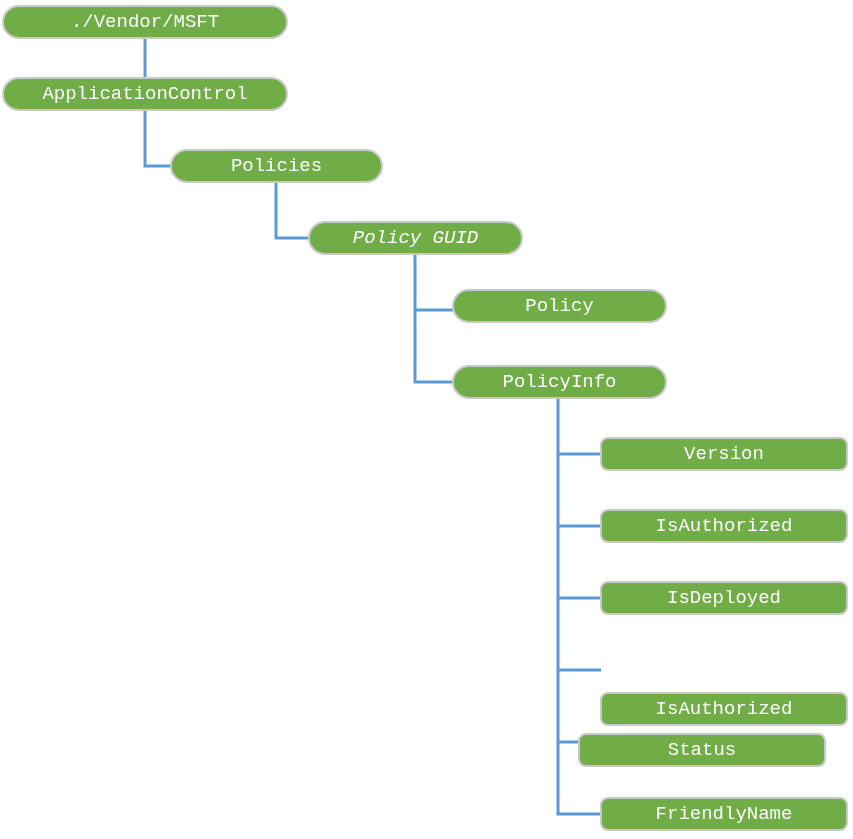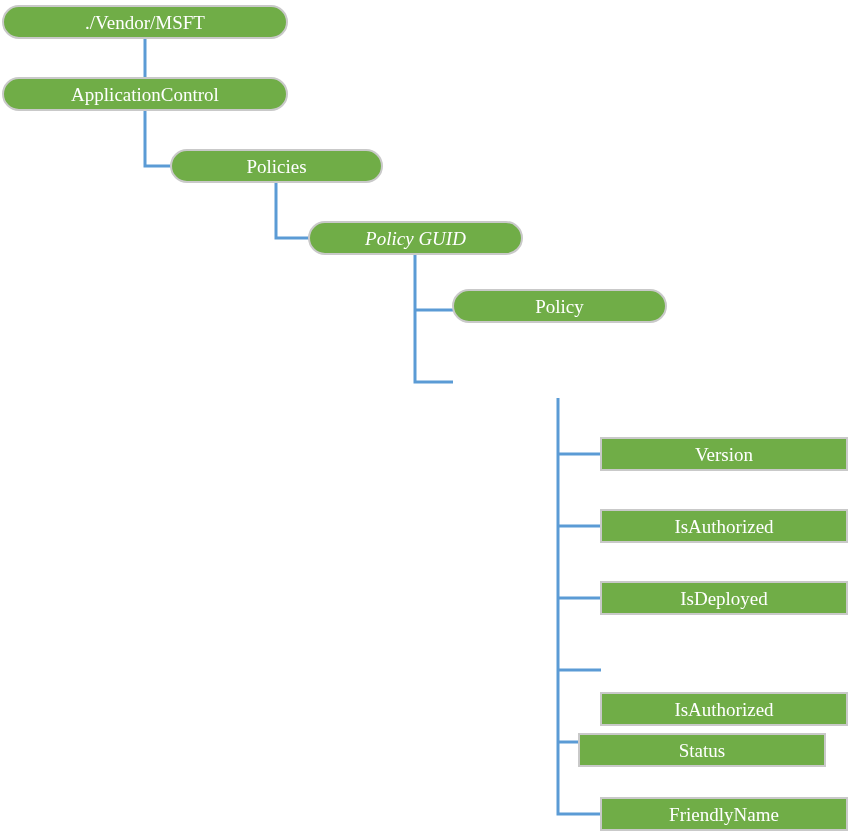--- a/index.html
+++ b/index.html
@@ -5,21 +5,21 @@
   html, body {
     margin: 0;
     padding: 0;
     background: #ffffff;
   }
   .canvas {
     position: relative;
     width: 853px;
     height: 839px;
     background: var(--background, #ffffff);
-    font-family: Liberation Serif, serif;
+    font-family: Liberation Mono, monospace;
     overflow: hidden;
   }
   svg.connectors {
     position: absolute;
     left: 0;
     top: 0;
     width: 853px;
     height: 839px;
   }
   .connector-path {
@@ -35,21 +35,21 @@
     align-items: center;
     justify-content: center;
     background: var(--node-fill, #70AD47);
     border: 2px solid var(--node-border, #C9C9C9);
     color: var(--node-text, #ffffff);
     font-size: 19px;
     line-height: 1;
     white-space: nowrap;
   }
   .pill { border-radius: 17px; }
-  .leaf { border-radius: 0; }
+  .leaf { border-radius: 8px; }
   .italic { font-style: italic; }
 
   
   .n-vendor   { left: 2px;   top: 5px;   width: 286px; }
   .n-appctrl  { left: 2px;   top: 77px;  width: 286px; }
   .n-policies { left: 170px; top: 149px; width: 213px; }
   .n-guid     { left: 308px; top: 221px; width: 215px; }
   .n-policy   { left: 452px; top: 289px; width: 215px; }
   .n-pinfo    { left: 452px; top: 365px; width: 215px; }
   .n-version  { left: 600px; top: 437px; width: 248px; }
@@ -70,20 +70,21 @@
     <path class="connector-path" d="M276 182 V238 H309"></path>
     <path class="connector-path" d="M415 254 V382 H453 M415 310 H453"></path>
     <path class="connector-path" d="M558 398 V814 H601 M558 454 H601 M558 526 H601 M558 598 H601 M558 670 H601 M558 742 H601"></path>
   </svg>
 
   <div class="node pill n-vendor">./Vendor/MSFT</div>
   <div class="node pill n-policies">Policies</div>
   <div class="node pill n-appctrl">ApplicationControl</div>
   <div class="node pill italic n-guid">Policy GUID</div>
   <div class="node pill n-policy">Policy</div>
+  <div class="node pill n-pinfo">PolicyInfo</div>
   <div class="node leaf n-version">Version</div>
   <div class="node leaf n-iseff">IsAuthorized</div>
   <div class="node leaf n-isdep">IsDeployed</div>
   <div class="node leaf n-isauth">IsAuthorized</div>
   <div class="node leaf n-status">Status</div>
   <div class="node leaf n-fname">FriendlyName</div>
 
 </div>
 
 </body></html>

